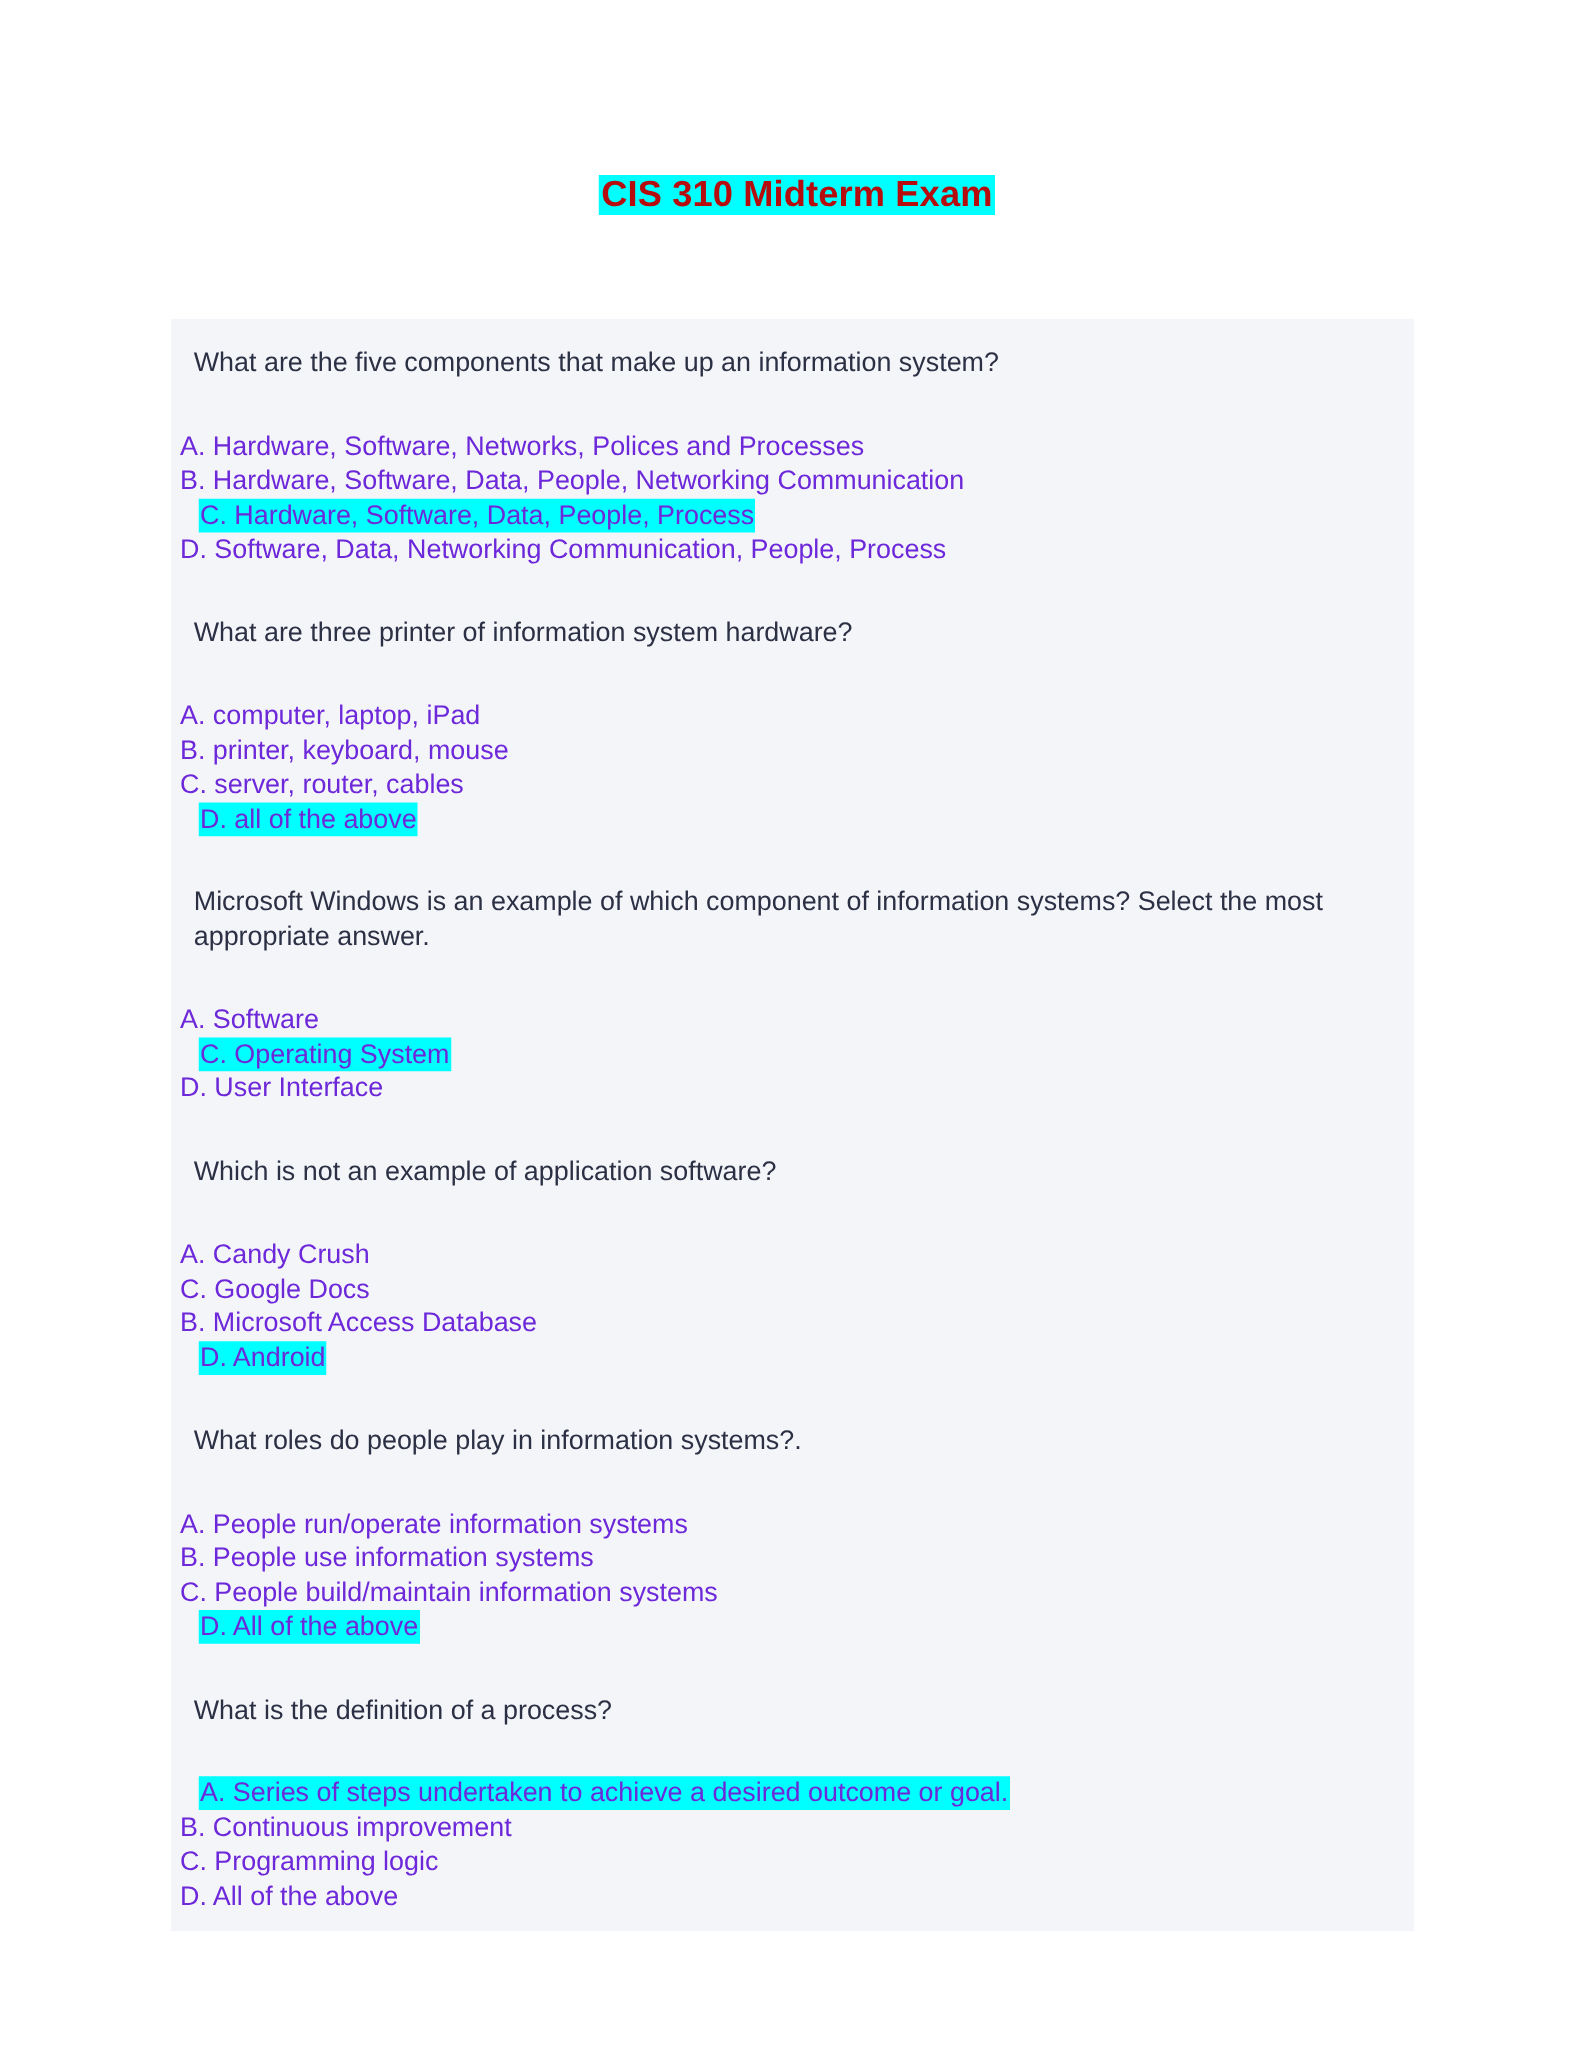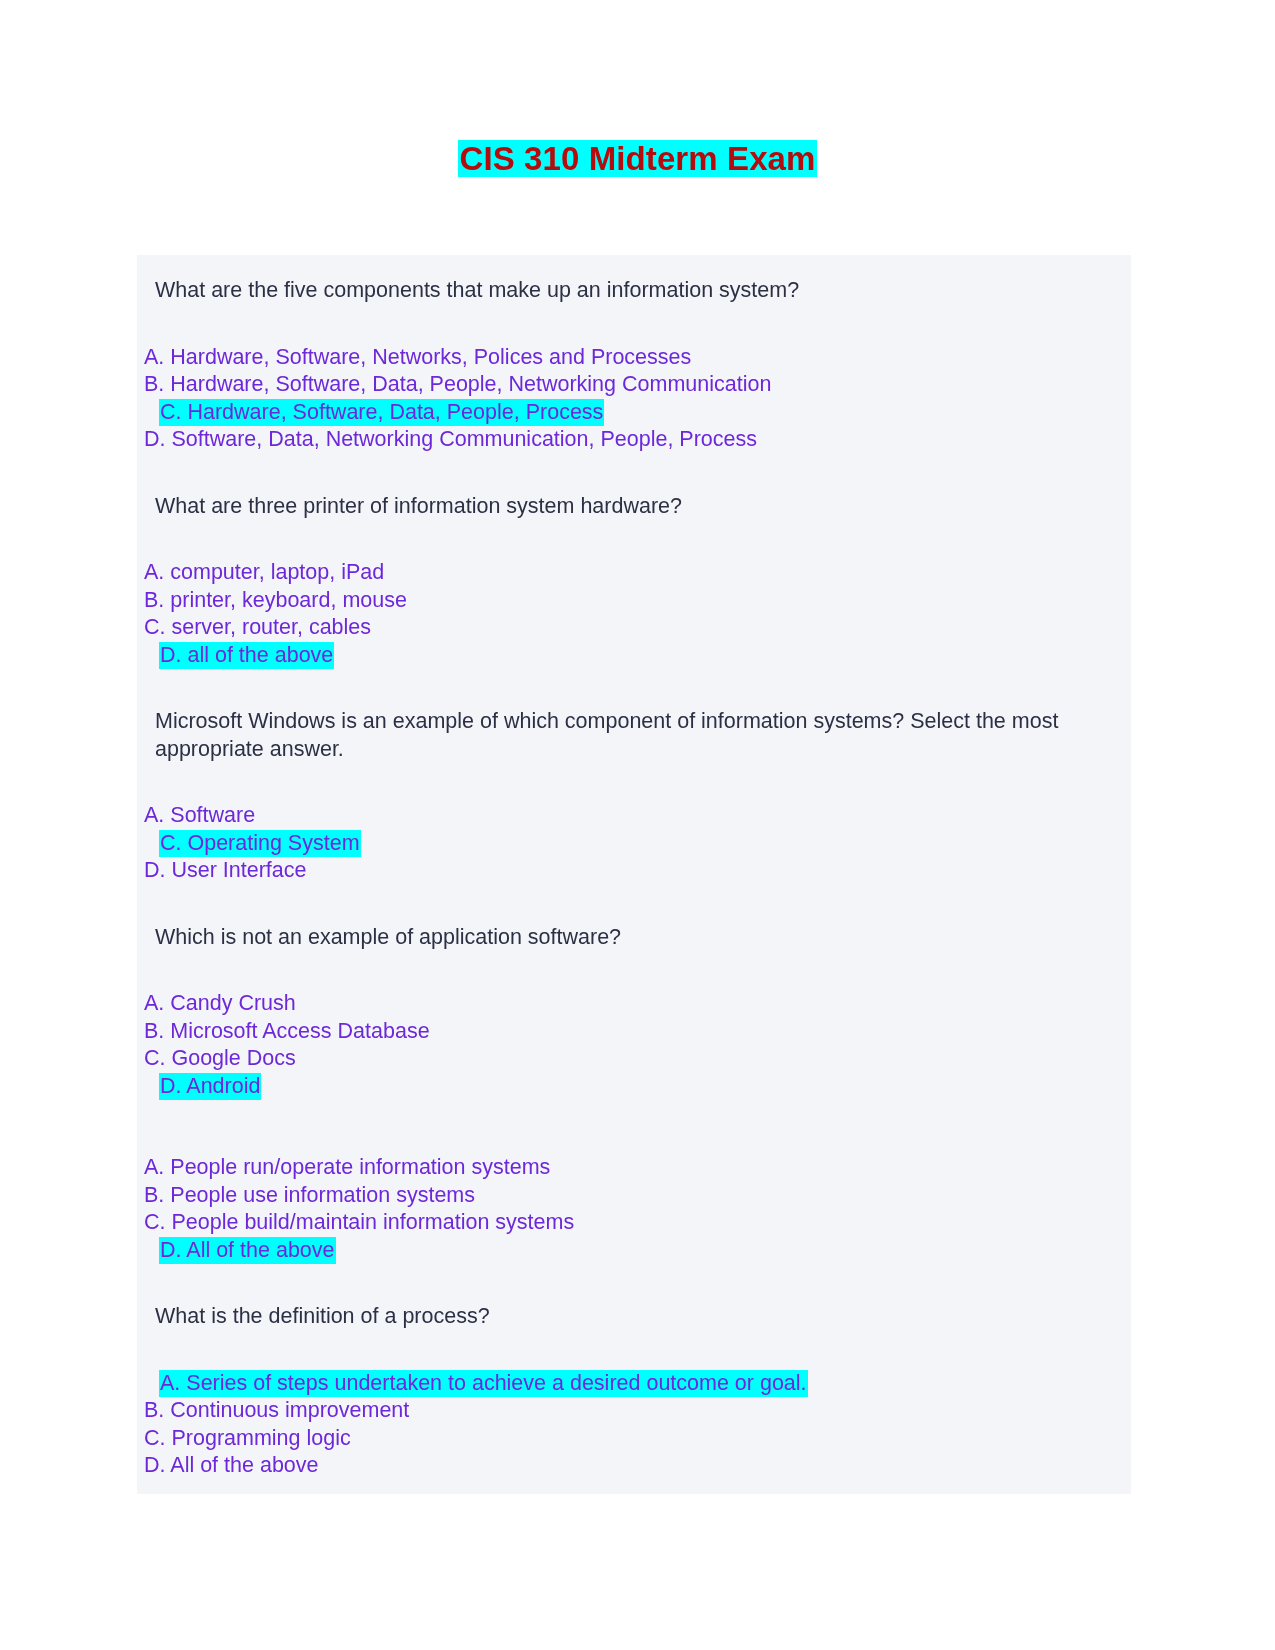--- a/index.html
+++ b/index.html
@@ -24,21 +24,21 @@
   
   .title-wrap {
     position: absolute;
     top: 139px;
     left: 0;
     width: 1275px;
     text-align: center;
   }
   .doc-title {
     display: inline;
-    font-size: 33px;
+    font-size: 29px;
     font-weight: bold;
     color: #b50d0d;
     background: #00ffff;
     line-height: 1.22;
     letter-spacing: 0.1px;
     padding: 0 2px;
   }
 
   
   .content-block {
@@ -135,27 +135,28 @@
             <li class="option highlight"><span class="opt-text">C. Operating System</span></li>
             <li class="option"><span class="opt-text">D. User Interface</span></li>
           </ul>
         </div>
         <div class="gap-block"></div>
         <div class="qa-group">
           <p class="question">Which is not an example of application software?</p>
           <div class="gap-q-to-opts"></div>
           <ul class="options">
             <li class="option"><span class="opt-text">A. Candy Crush</span></li>
+            <li class="option"><span class="opt-text">C. Google Docs</span></li>
             <li class="option"><span class="opt-text">B. Microsoft Access Database</span></li>
-            <li class="option"><span class="opt-text">C. Google Docs</span></li>
             <li class="option highlight"><span class="opt-text">D. Android</span></li>
           </ul>
         </div>
         <div class="gap-block"></div>
         <div class="qa-group">
+          <p class="question">What roles do people play in information systems?.</p>
           <div class="gap-q-to-opts"></div>
           <ul class="options">
             <li class="option"><span class="opt-text">A. People run/operate information systems</span></li>
             <li class="option"><span class="opt-text">B. People use information systems</span></li>
             <li class="option"><span class="opt-text">C. People build/maintain information systems</span></li>
             <li class="option highlight"><span class="opt-text">D. All of the above</span></li>
           </ul>
         </div>
         <div class="gap-block"></div>
         <div class="qa-group">

